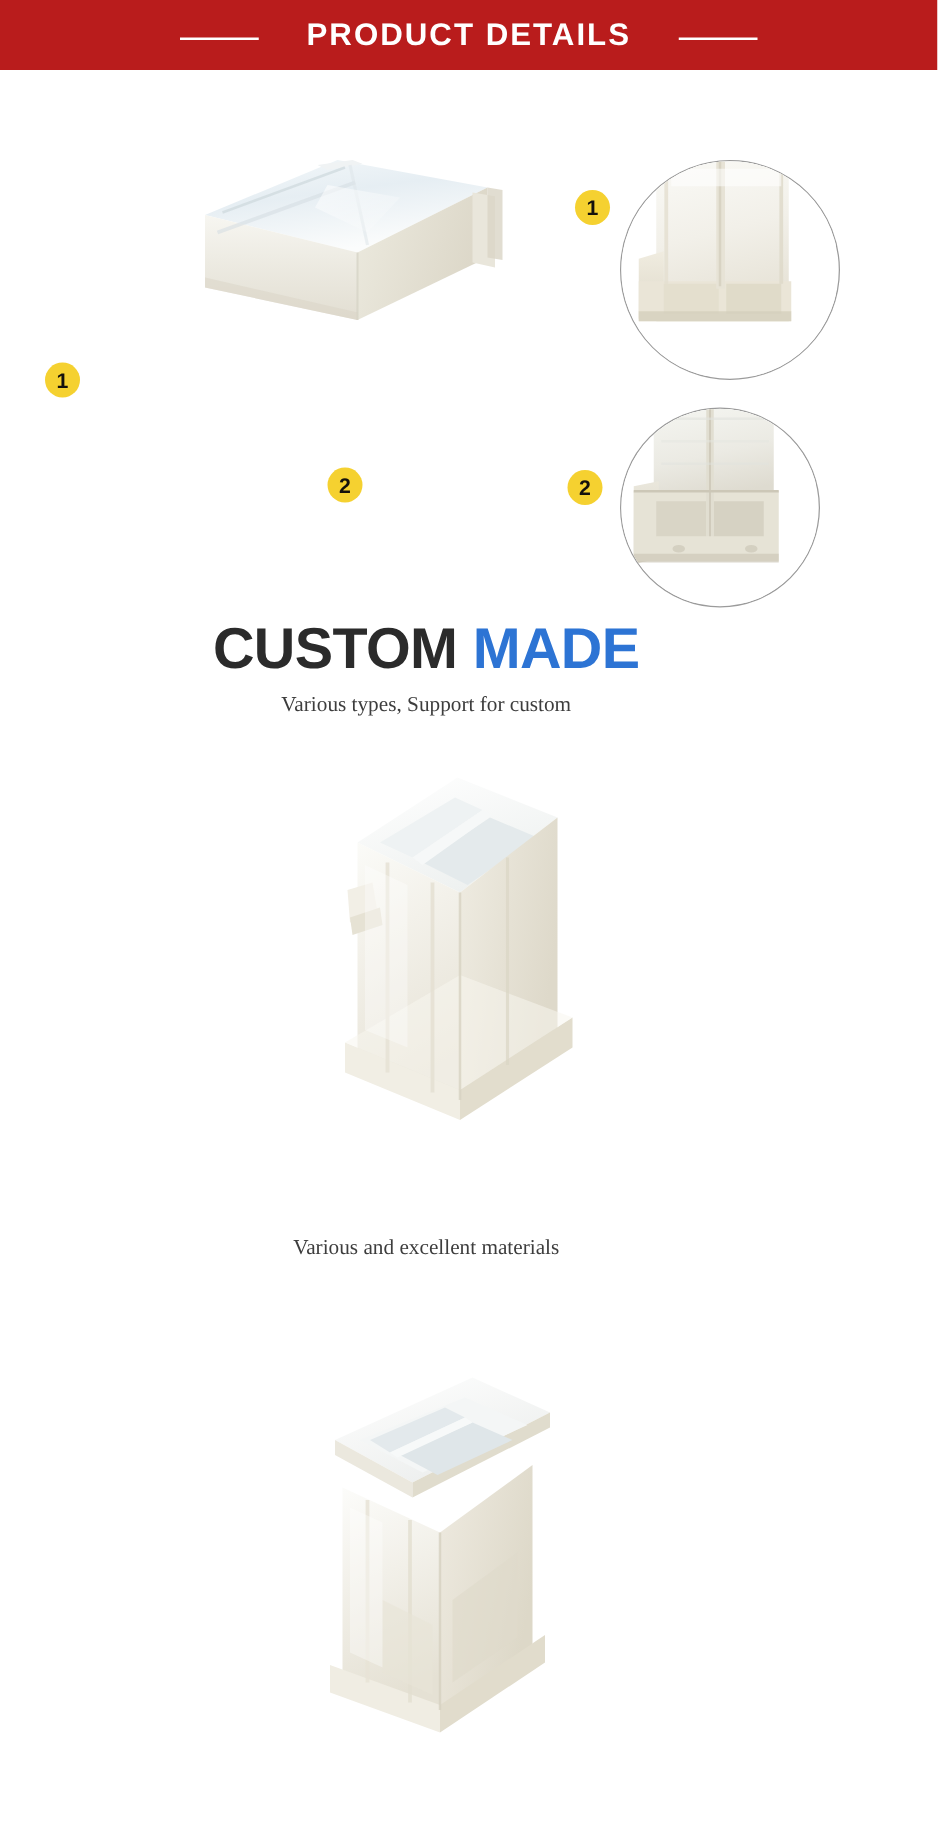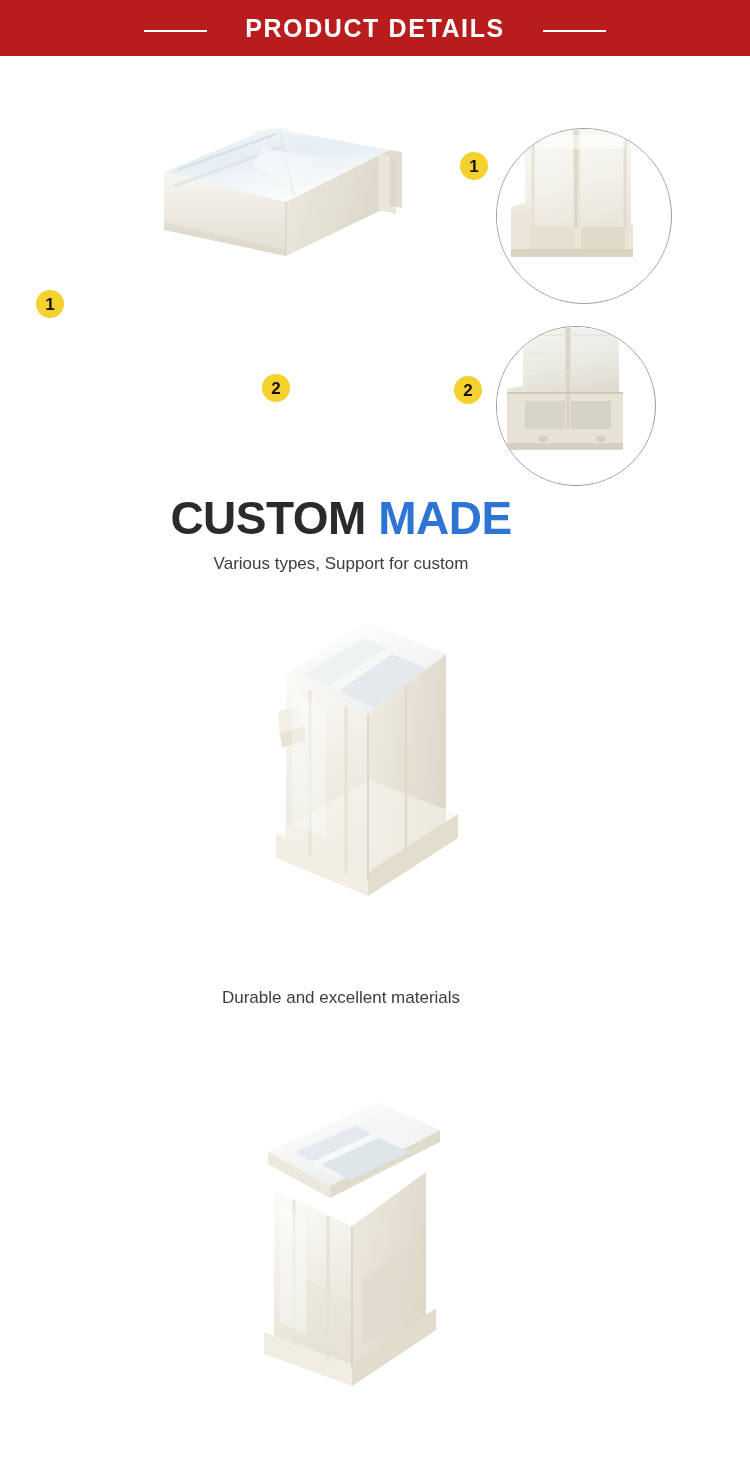--- a/index.html
+++ b/index.html
@@ -103,21 +103,21 @@
     font-size: 46px;
     font-weight: bold;
     letter-spacing: -0.5px;
     line-height: 1;
     margin: 0;
     white-space: nowrap;
   }
   .hl-dark { color: #2b2b2b; }
   .hl-blue { color: #2d74d4; }
   .subline {
-    font-family: Liberation Sans, sans-serif;
+    font-family: Liberation Serif, serif;
     font-size: 17px;
     font-weight: normal;
     color: #3d3d3d;
     line-height: 1;
     margin: 14px 0 0 0;
     white-space: nowrap;
   }
 </style>
 </head>
 <body>
@@ -310,21 +310,21 @@
 
     <polyline points="138,78 138,244" fill="none" stroke="#dad5c5" stroke-width="2.5" opacity="0.7"></polyline>
 
     <polyline points="100,106 100,272" fill="none" stroke="#d7d2c2" stroke-width="2" opacity="0.8"></polyline>
 
     <polygon points="24,84 58,100 58,230 24,216" fill="#ffffff" opacity="0.35"></polygon>
   </svg>
 </div>
 
 <div class="section-head" style="top:975px;">
-  <p class="subline">Durable and excellent materials</p>
+  <p class="subline">Various and excellent materials</p>
 </div>
 
 <div class="photo" style="left:254px;top:1094px;width:216px;height:300px;">
   <svg width="216" height="300" viewBox="0 0 216 300">
     <defs>
       <linearGradient id="gfFront" x1="0" y1="0" x2="0.2" y2="1">
         <stop offset="0%" stop-color="#fcfcfa"></stop>
         <stop offset="45%" stop-color="#f2f0e9"></stop>
         <stop offset="100%" stop-color="#e5e1d4"></stop>
       </linearGradient>

